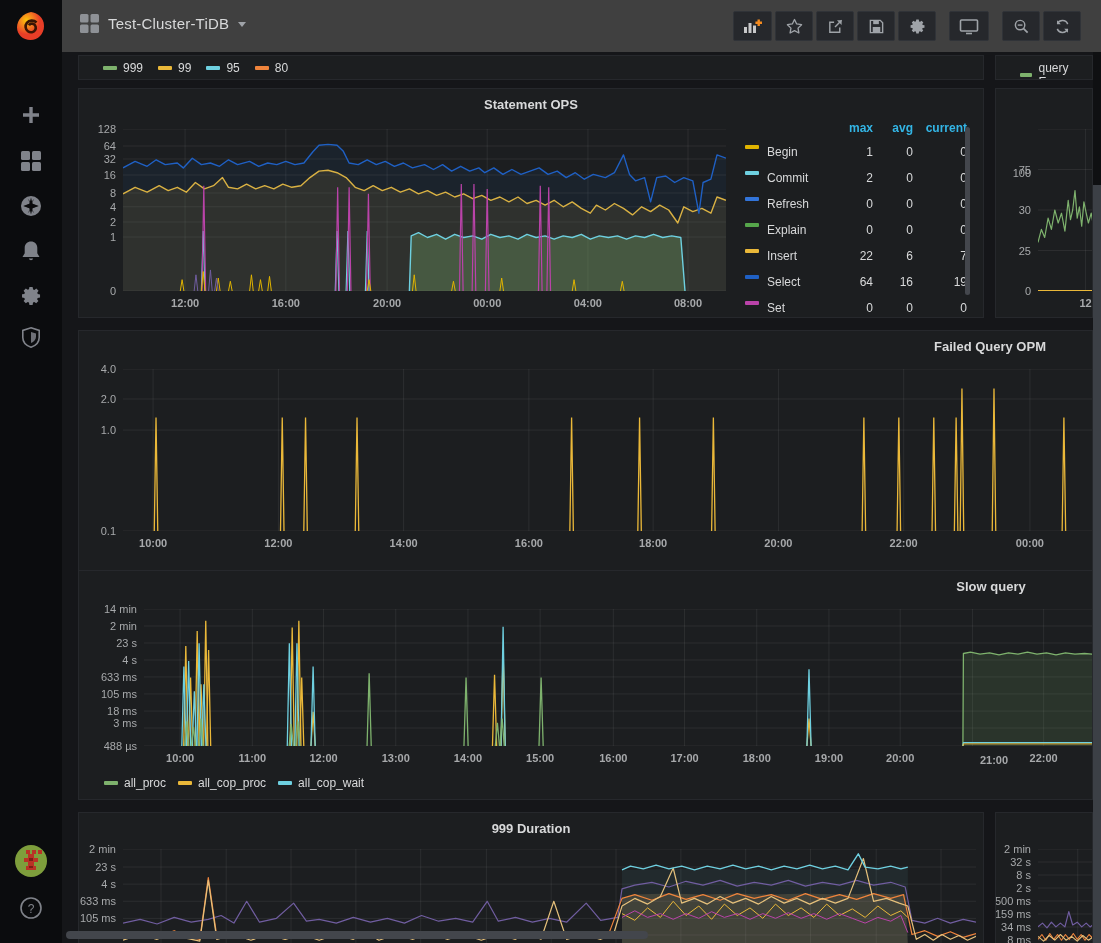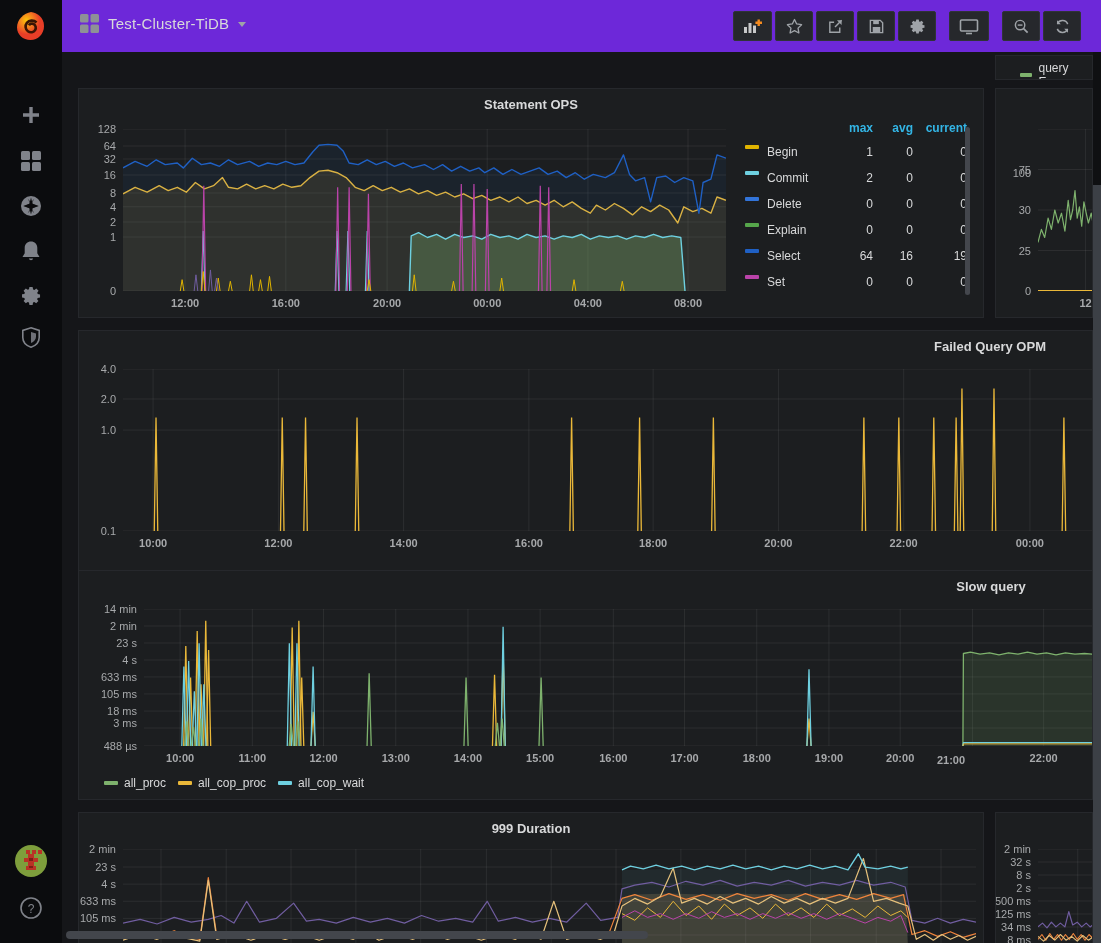--- a/index.html
+++ b/index.html
@@ -3,21 +3,21 @@
 <meta charset="utf-8">
 <style>
   * { box-sizing: border-box; margin: 0; padding: 0; }
   html,body { width:1101px; height:943px; overflow:hidden; background:#151619;
     font-family:"Liberation Sans", sans-serif; }
   
   #sidebar { position:absolute; left:0; top:0; width:62px; height:943px; background:#0b0c0e; z-index:30; }
   .side-icon { position:absolute; left:0; width:62px; display:flex; justify-content:center; color:#80838a; cursor:pointer; }
   .side-icon svg { display:block; }
   
-  #navbar { position:absolute; left:62px; top:0; width:1039px; height:52px; background:#6d28d9; z-index:20; }
+  #navbar { position:absolute; left:62px; top:0; width:1039px; height:52px; background:#404040; z-index:20; }
   #dash-title-group { position:absolute; left:18px; top:14px; display:flex; align-items:center; gap:9px; color:#d8d9da; cursor:pointer; }
   #dash-title-group .title { font-size:15px; font-weight:500; letter-spacing:.2px; }
   .caret { width:0; height:0; border-left:4px solid transparent; border-right:4px solid transparent; border-top:5px solid #9fa3a8; margin-top:2px; }
   #nav-right { position:absolute; right:20px; top:11px; display:flex; align-items:center; }
   .nav-btn { height:30px; min-width:38px; padding:0 9px; background:#26282c; border:1px solid #303338; border-radius:2px;
     display:flex; align-items:center; justify-content:center; color:#9fa3a8; margin-left:3px; cursor:pointer; }
   .nav-btn.first { margin-left:0; }
   .nav-gap { width:10px; }
   #time-picker { gap:7px; color:#d8d9da; font-size:13px; }
   #time-picker .refresh-txt { color:#eb8b26; font-weight:700; }
@@ -200,20 +200,40 @@
           <path d="M3.2 2.5v4h4z" fill="currentColor"></path>
           <path d="M3.5 11.5a6 6 0 0 0 10.9.5" fill="none" stroke="currentColor" stroke-width="1.6"></path>
           <path d="M14.8 15.5v-4h-4z" fill="currentColor"></path>
         </svg>
     </div>
   </div>
 </div>
 
 <div id="content">
 
+  <div class="panel" style="left:16px; top:3px; width:906px; height:25px;">
+    <div class="legend-row" style="left:24px; top:5px;">
+        <span class="legend-item">
+          <span class="swatch" style="background:#7EB26D"></span>
+          <span>999</span>
+        </span>
+        <span class="legend-item">
+          <span class="swatch" style="background:#EAB839"></span>
+          <span>99</span>
+        </span>
+        <span class="legend-item">
+          <span class="swatch" style="background:#6ED0E0"></span>
+          <span>95</span>
+        </span>
+        <span class="legend-item">
+          <span class="swatch" style="background:#EF843C"></span>
+          <span>80</span>
+        </span>
+      </div>
+  </div>
   <div class="panel" style="left:933px; top:3px; width:98px; height:25px;">
     <div class="legend-row" style="left:24px; top:5px;">
         <span class="legend-item">
           <span class="swatch" style="background:#7EB26D"></span>
           <span>query Error</span>
         </span>
       </div>
   </div>
 
   <div class="panel" style="left:16px; top:36px; width:906px; height:230px;">
@@ -308,34 +328,43 @@
             <span class="swatch" style="background:#6ED0E0"></span>
             <span>Commit</span>
           </span>
           <span class="cMax">2</span>
           <span class="cAvg">0</span>
           <span class="cCur">0</span>
         </div>
         <div class="stmt-row">
           <span class="stmt-label">
             <span class="swatch" style="background:#3274D9"></span>
-            <span>Delete</span>
+            <span>Refresh</span>
           </span>
           <span class="cMax">0</span>
           <span class="cAvg">0</span>
           <span class="cCur">0</span>
         </div>
         <div class="stmt-row">
           <span class="stmt-label">
             <span class="swatch" style="background:#56A64B"></span>
             <span>Explain</span>
           </span>
           <span class="cMax">0</span>
           <span class="cAvg">0</span>
           <span class="cCur">0</span>
+        </div>
+        <div class="stmt-row">
+          <span class="stmt-label">
+            <span class="swatch" style="background:#EAB839"></span>
+            <span>Insert</span>
+          </span>
+          <span class="cMax">22</span>
+          <span class="cAvg">6</span>
+          <span class="cCur">7</span>
         </div>
         <div class="stmt-row">
           <span class="stmt-label">
             <span class="swatch" style="background:#1F60C4"></span>
             <span>Select</span>
           </span>
           <span class="cMax">64</span>
           <span class="cAvg">16</span>
           <span class="cCur">19</span>
         </div>
@@ -496,21 +525,21 @@
         <div class="xtick" style="left: 108.3px;">11:00</div>
         <div class="xtick" style="left: 179.55px;">12:00</div>
         <div class="xtick" style="left: 251.75px;">13:00</div>
         <div class="xtick" style="left: 323.95px;">14:00</div>
         <div class="xtick" style="left: 396.15px;">15:00</div>
         <div class="xtick" style="left: 469.3px;">16:00</div>
         <div class="xtick" style="left: 540.55px;">17:00</div>
         <div class="xtick" style="left: 612.75px;">18:00</div>
         <div class="xtick" style="left: 684.95px;">19:00</div>
         <div class="xtick" style="left: 756.2px;">20:00</div>
-        <div class="xtick" style="left: 807px; margin-top: 8px;">21:00</div>
+        <div class="xtick" style="left: 850px; margin-top: 8px;">21:00</div>
         <div class="xtick" style="left: 899.65px;">22:00</div>
       </div>
     <div class="legend-row" style="left:25px; top:205px;gap:12px;">
         <span class="legend-item">
           <span class="swatch" style="background:#7EB26D"></span>
           <span>all_proc</span>
         </span>
         <span class="legend-item">
           <span class="swatch" style="background:#EAB839"></span>
           <span>all_cop_proc</span>
@@ -577,21 +606,21 @@
           <line y1="91.00999999999999" y2="91.00999999999999" x1="0" x2="56" stroke="rgba(255,255,255,0.07)"></line>
           <polyline points="0.0,77.9 4.5,74.1 9.0,78.8 13.4,73.2 17.9,77.9 22.4,74.1 26.9,77.9 30.8,62.7 34.7,76.0 39.2,73.2 43.7,77.9 48.2,74.1 52.1,77.9 56.0,75.0" fill="none" stroke="#705DA0" stroke-width="1.2" stroke-linejoin="round"></polyline>
           <polyline points="0.0,90.3 3.9,85.5 7.8,91.2 11.8,84.5 15.7,90.3 19.6,85.5 23.5,91.2 27.4,85.5 31.4,90.3 35.3,84.5 39.2,90.3 43.1,85.5 47.0,91.2 51.0,85.5 56.0,90.3" fill="none" stroke="#EF843C" stroke-width="1.1" stroke-linejoin="round"></polyline>
           <polyline points="0.0,87.4 5.6,92.1 11.2,86.5 16.8,91.2 22.4,85.5 28.0,91.2 33.6,87.4 39.2,92.1 44.8,86.5 50.4,91.2 56.0,87.4" fill="none" stroke="#E5C07B" stroke-width="1.1" stroke-linejoin="round"></polyline>
         </svg>
         <div class="ytick" style="top: 0px;">2 min</div>
         <div class="ytick" style="top: 13.015px;">32 s</div>
         <div class="ytick" style="top: 26.03px;">8 s</div>
         <div class="ytick" style="top: 39.045px;">2 s</div>
         <div class="ytick" style="top: 51.965px;">500 ms</div>
-        <div class="ytick" style="top: 64.98px;">125 ms</div>
+        <div class="ytick" style="top: 64.98px;">159 ms</div>
         <div class="ytick" style="top: 77.995px;">34 ms</div>
         <div class="ytick" style="top: 91.01px;">8 ms</div>
       </div>
   </div>
 </div>
 
 <div id="vscroll-track"></div>
 <div id="vscroll-thumb"></div>
 <div id="hscroll-thumb"></div>
 

